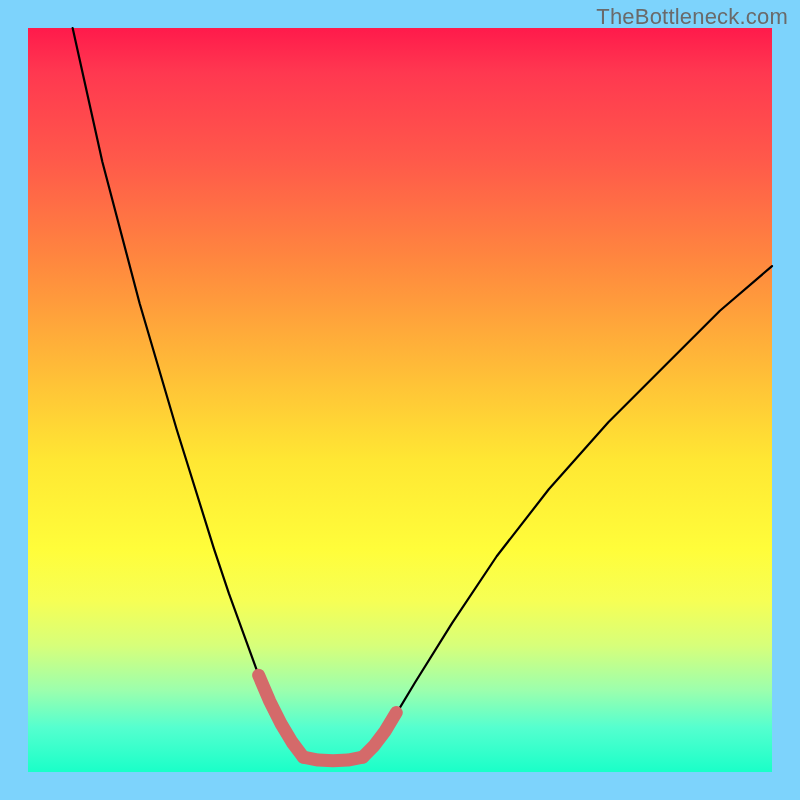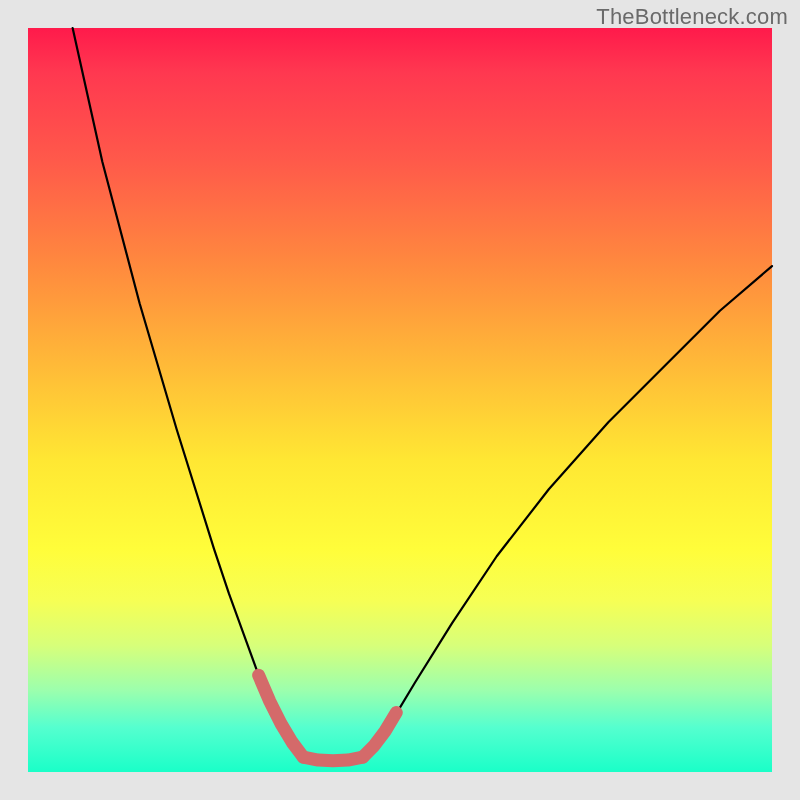--- a/index.html
+++ b/index.html
@@ -10,21 +10,21 @@
     background: #000;
     overflow: hidden;
     font-family: Arial, Helvetica, sans-serif;
   }
   .frame {
     position: absolute;
     top: 0;
     left: 0;
     width: 800px;
     height: 800px;
-    background: #e5e5e5;
+    background: #7dd3fc;
   }
   .plot-bg {
     position: absolute;
     top: 28px;
     left: 28px;
     width: 744px;
     height: 744px;
     background: linear-gradient(to bottom,
       #ff1a4b 0%,
       #ff3850 6%,

